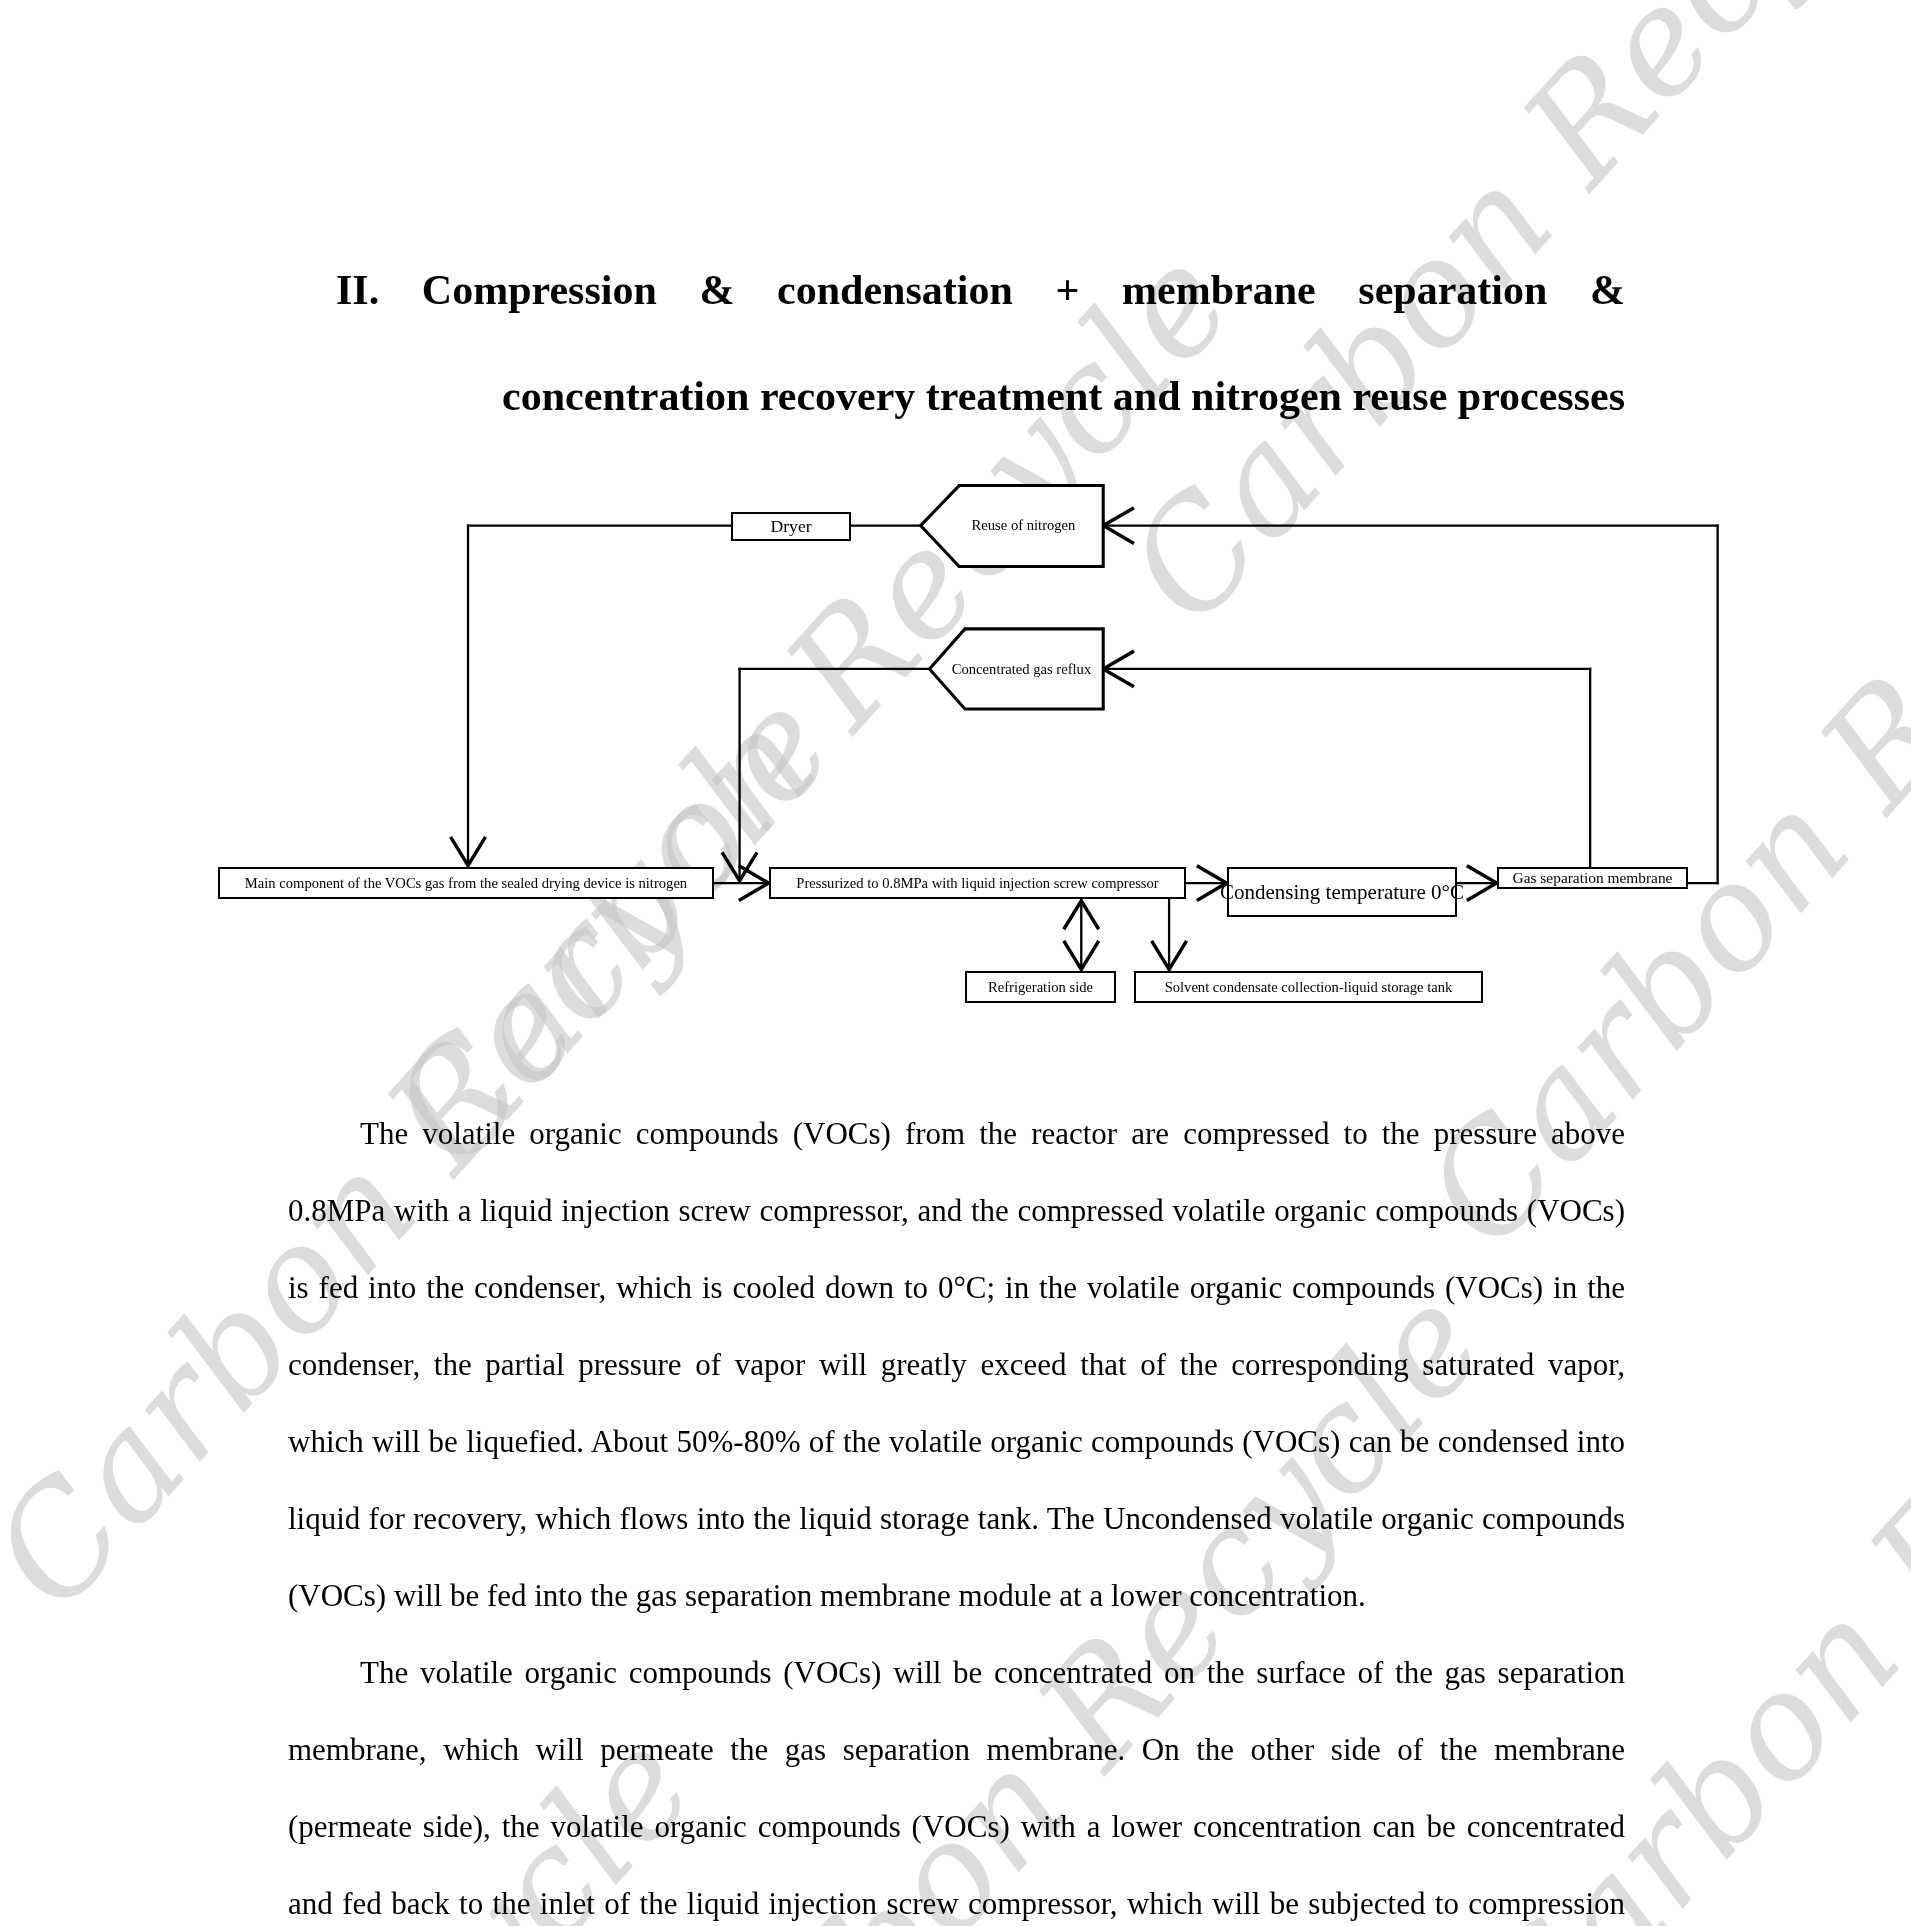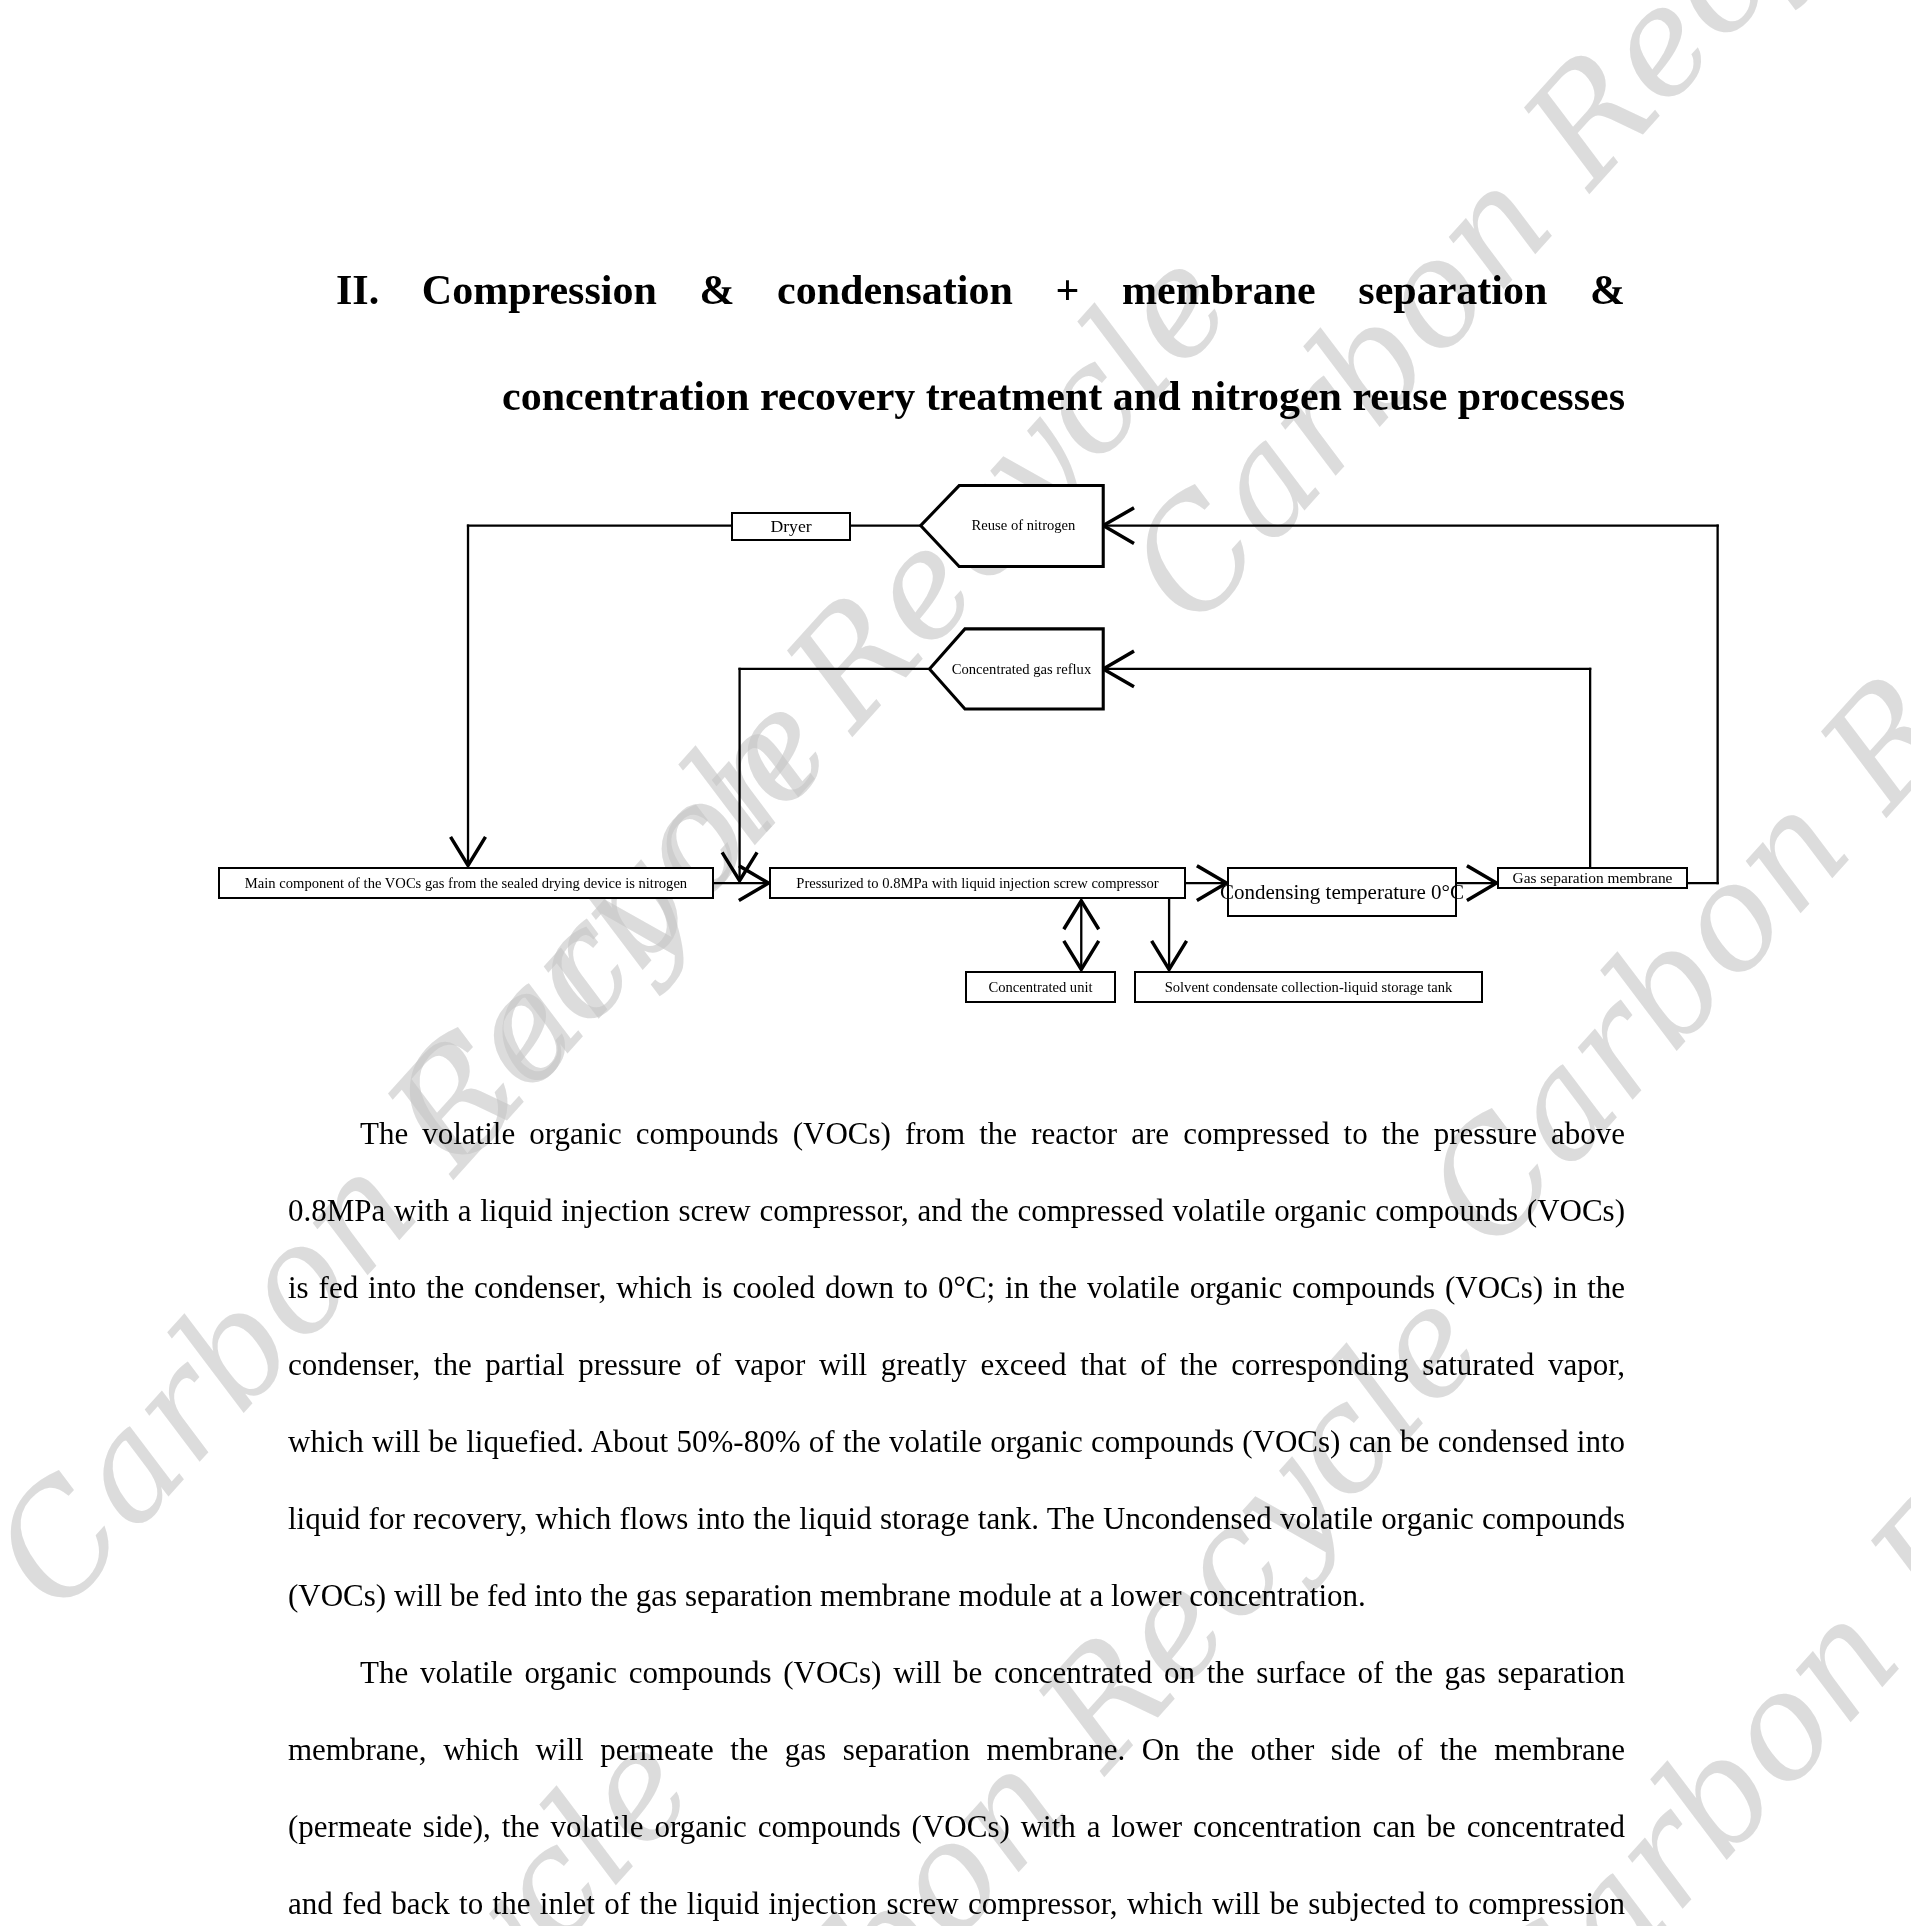--- a/index.html
+++ b/index.html
@@ -140,21 +140,21 @@
     <polygon fill="#fff" stroke-width="8" points="2413,1736 2505,1632 2864,1632 2864,1840 2505,1840"></polygon>
   </svg>
 
   <div class="dbox n-dryer">Dryer</div>
   <div class="dlabel n-reuse">Reuse of nitrogen</div>
   <div class="dlabel n-reflux">Concentrated gas reflux</div>
   <div class="dbox n-main">Main component of the VOCs gas from the sealed drying device is nitrogen</div>
   <div class="dbox n-compressor">Pressurized to 0.8MPa with liquid injection screw compressor</div>
   <div class="dbox n-condensing">Condensing temperature 0°C</div>
   <div class="dbox n-membrane">Gas separation membrane</div>
-  <div class="dbox n-refrigeration">Concentrated unit</div>
+  <div class="dbox n-refrigeration">Refrigeration side</div>
   <div class="dbox n-tank">Solvent condensate collection-liquid storage tank</div>
 
 
   <div class="bodytext">
     <p>The volatile organic compounds (VOCs) from the reactor are compressed to the pressure above 0.8MPa with a liquid injection screw compressor, and the compressed volatile organic compounds (VOCs) is fed into the condenser, which is cooled down to 0°C; in the volatile organic compounds (VOCs) in the condenser, the partial pressure of vapor will greatly exceed that of the corresponding saturated vapor, which will be liquefied. About 50%-80% of the volatile organic compounds (VOCs) can be condensed into liquid for recovery, which flows into the liquid storage tank. The Uncondensed volatile organic compounds (VOCs) will be fed into the gas separation membrane module at a lower concentration.</p>
     <p>The volatile organic compounds (VOCs) will be concentrated on the surface of the gas separation membrane, which will permeate the gas separation membrane. On the other side of the membrane (permeate side), the volatile organic compounds (VOCs) with a lower concentration can be concentrated and fed back to the inlet of the liquid injection screw compressor, which will be subjected to compression cascade processing. The concentration of residual volatile organic compounds (VOCs) in the surplus gas (surplus side) after membrane separation is mainly composed of the nitrogen; after being dried, it will be further fed into the closed dryer (closed container) as a "nitrogen blanket" for recycling.</p>
 
   </div>
 
 </div>

